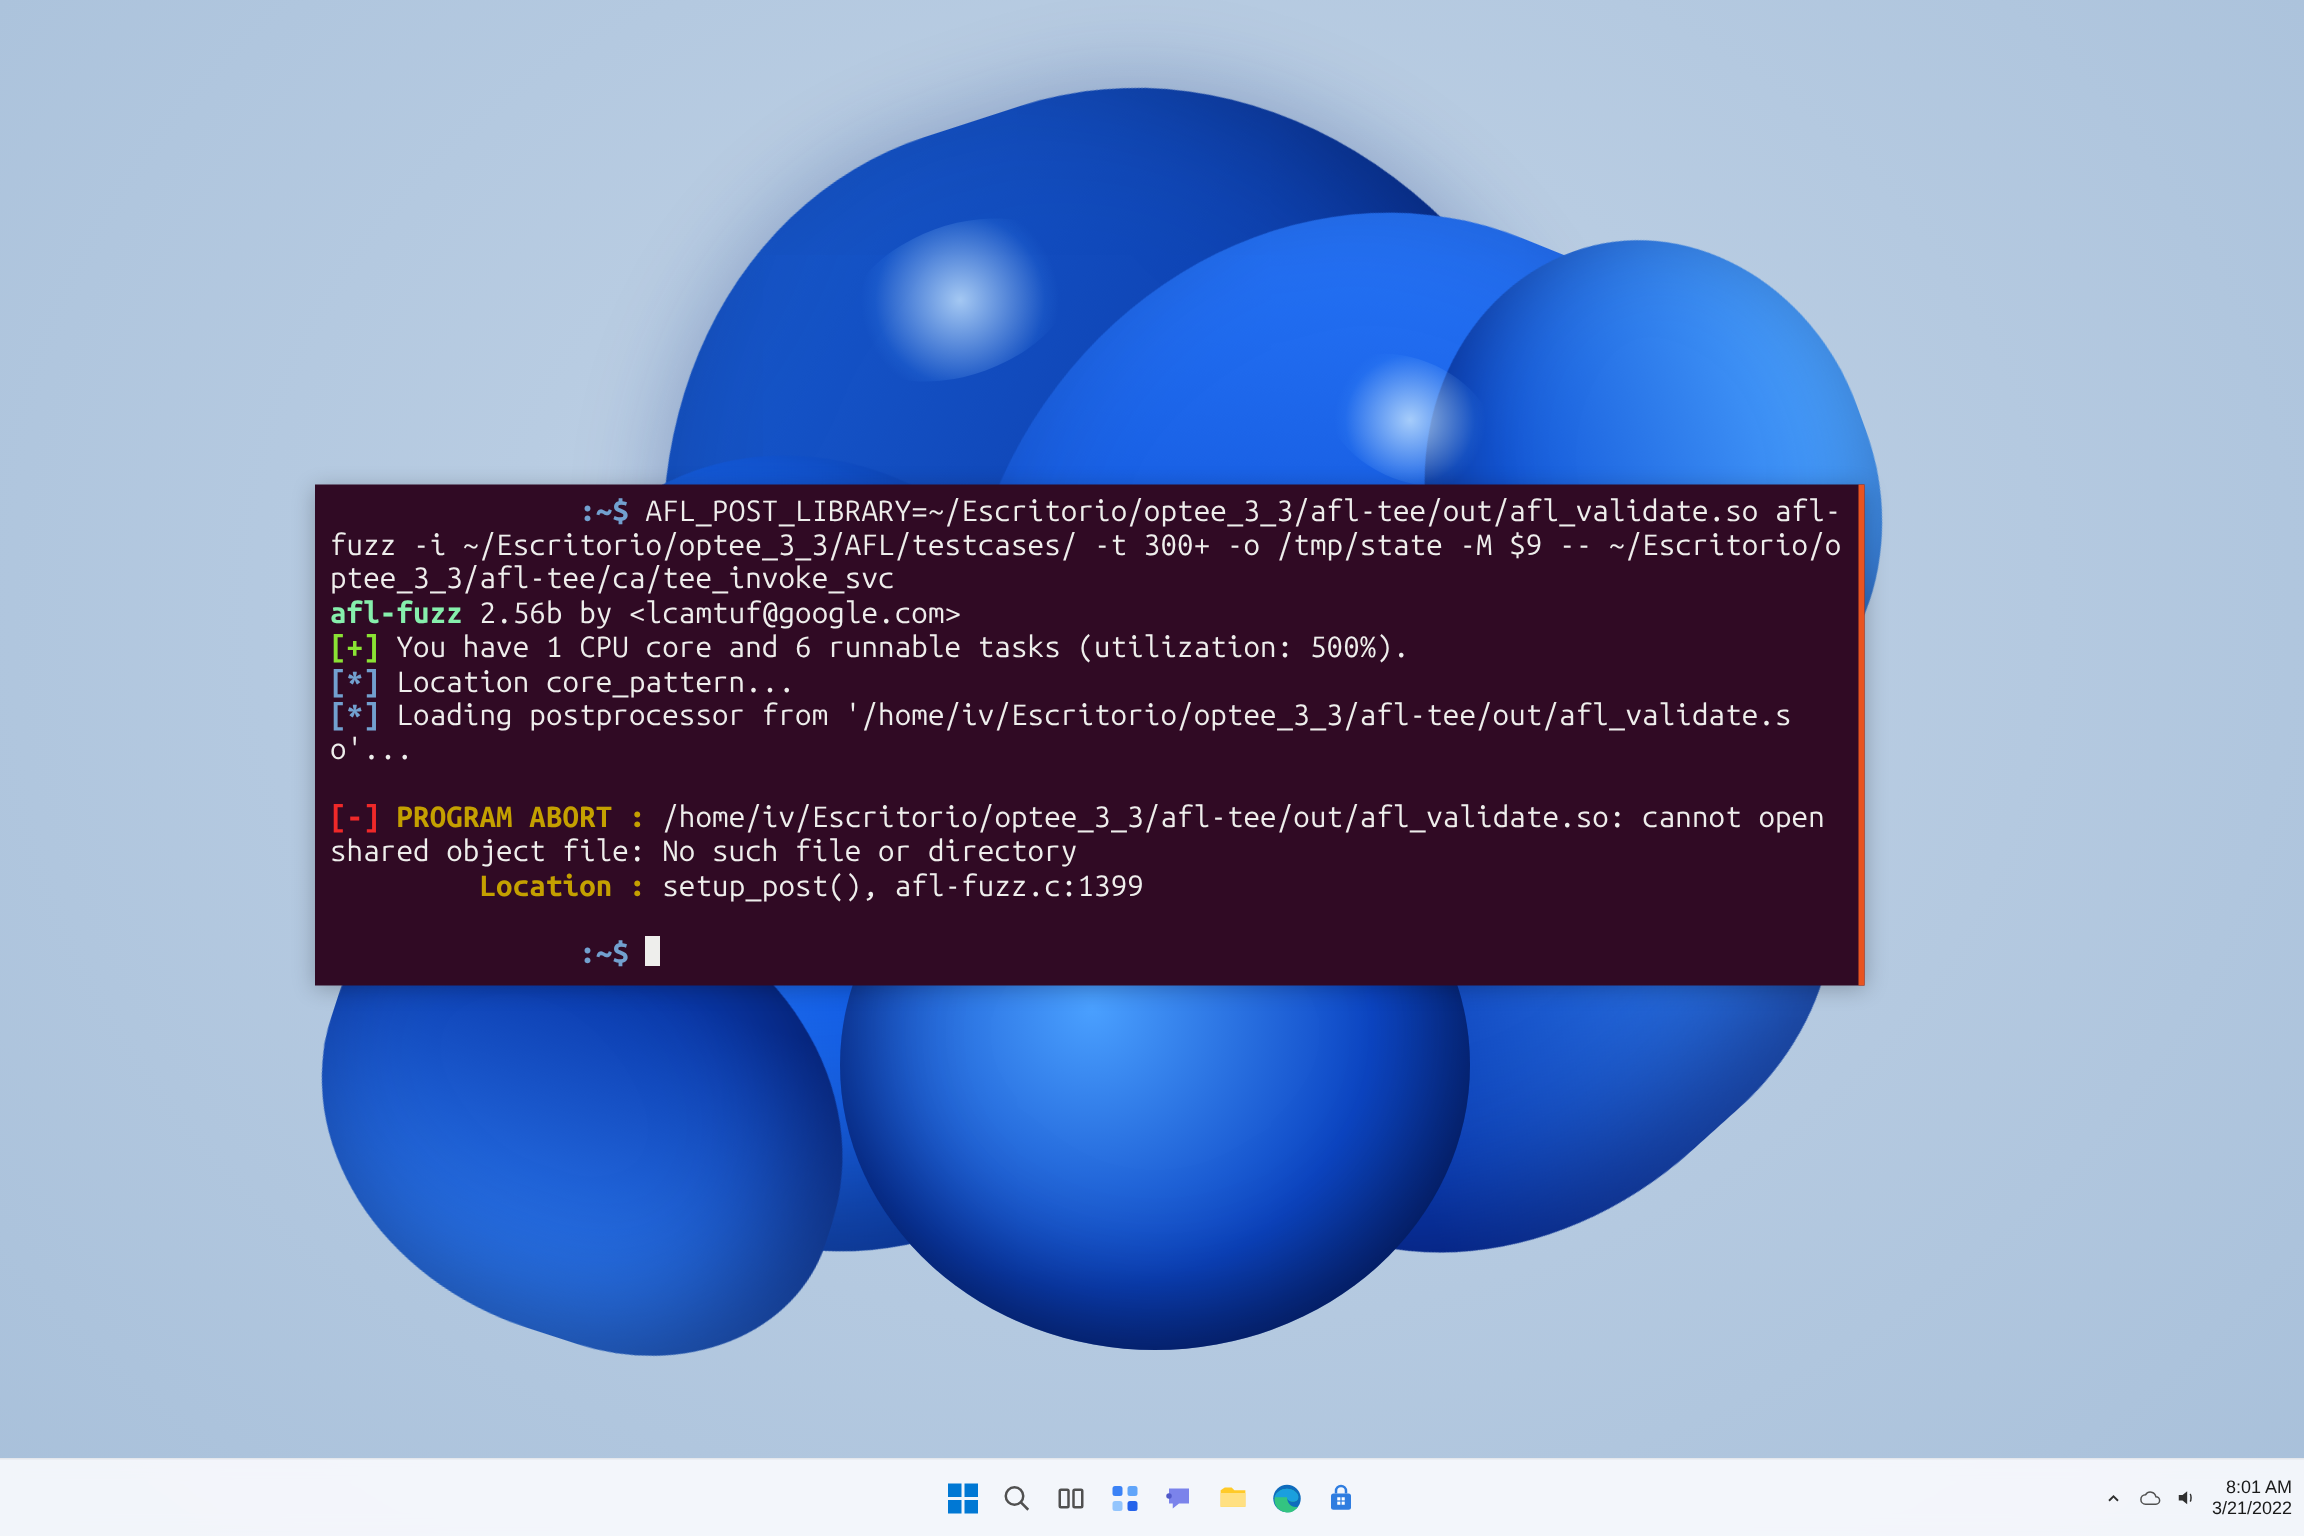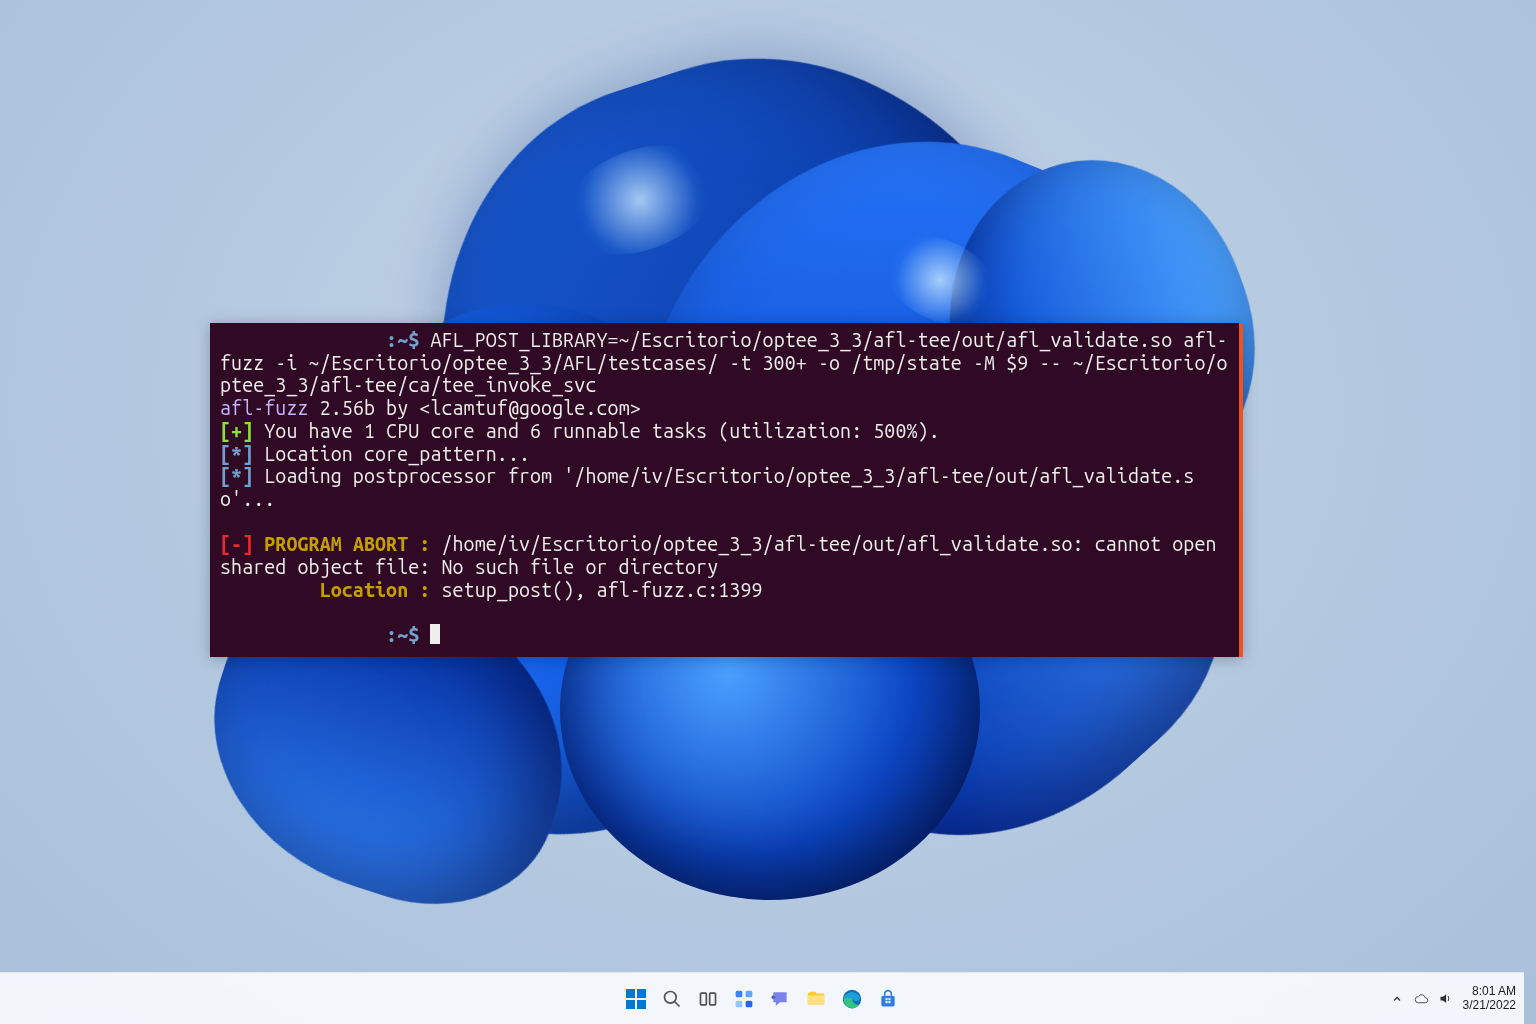--- a/index.html
+++ b/index.html
@@ -33,36 +33,36 @@
     font-family: "Ubuntu Mono", "DejaVu Sans Mono", Consolas, monospace;
     font-size: 19.6px;
     line-height: 1.16;
     color: #eeeeec;
     letter-spacing: 0.1px;
     white-space: pre-wrap;
     word-break: break-all;
     box-shadow: 0 2px 14px rgba(0,0,0,.25);
   }
   .c-green  { color: #8ae234; font-weight: bold; }
-  .c-cyan   { color: #c4b5fd; }
+  .c-cyan   { color: #86efac; font-weight: bold; }
   .c-blue   { color: #72a0cf; font-weight: bold; }
   .c-red    { color: #ef2929; font-weight: bold; }
   .c-yellow { color: #c4a000; font-weight: bold; }
   .c-bold   { font-weight: normal; }
 
   .cursor {
     display: inline-block;
     width: 10px; height: 20px;
     background: #eeeeec;
     vertical-align: -2px;
   }
 
   
   .taskbar {
-    position: absolute; left:0; right:12px; bottom:0; height:52px;
+    position: absolute; left:0; right:0; bottom:0; height:52px;
     background: rgba(248,250,253,.92);
     border-top: 1px solid rgba(0,0,0,.06);
     display: flex; align-items: center;
     backdrop-filter: blur(6px);
     padding-left: 24px;
   }
   .tb-center { position:absolute; left:50%; transform:translateX(-50%); display:flex; gap:6px; align-items:center; }
   .tb-item { width:30px; height:30px; border-radius:4px; display:flex; align-items:center; justify-content:center; cursor:pointer; }
   .tb-right { position:absolute; right:8px; display:flex; align-items:center; gap:10px; color:#1a1a1a; font-size:12px; }
   .tray-icons { display:flex; gap:9px; align-items:center; }

